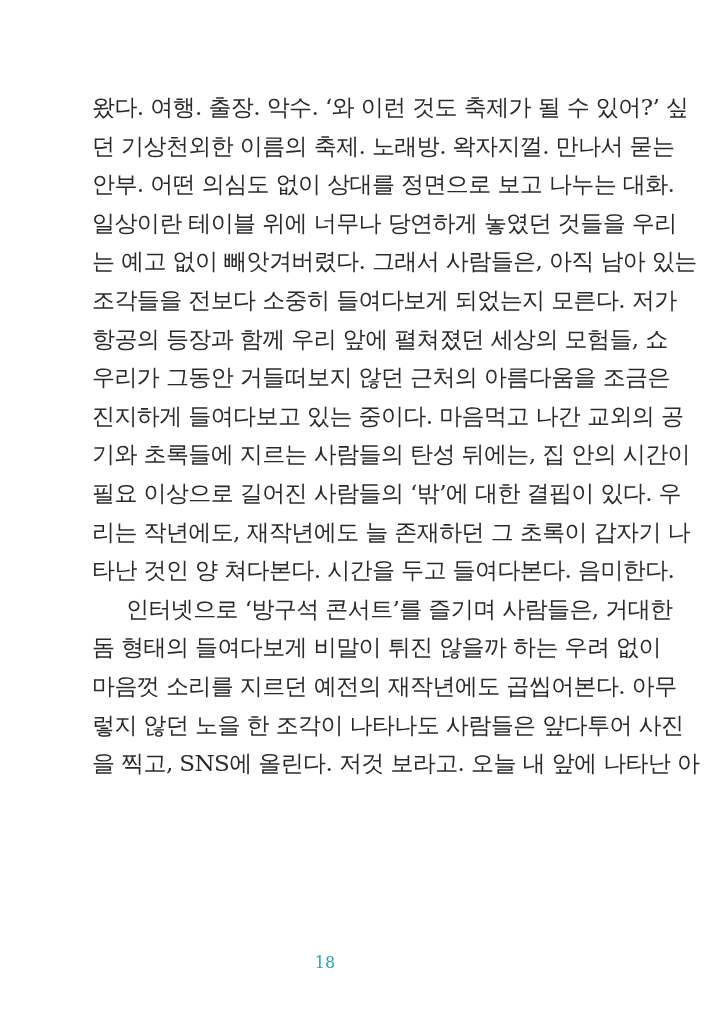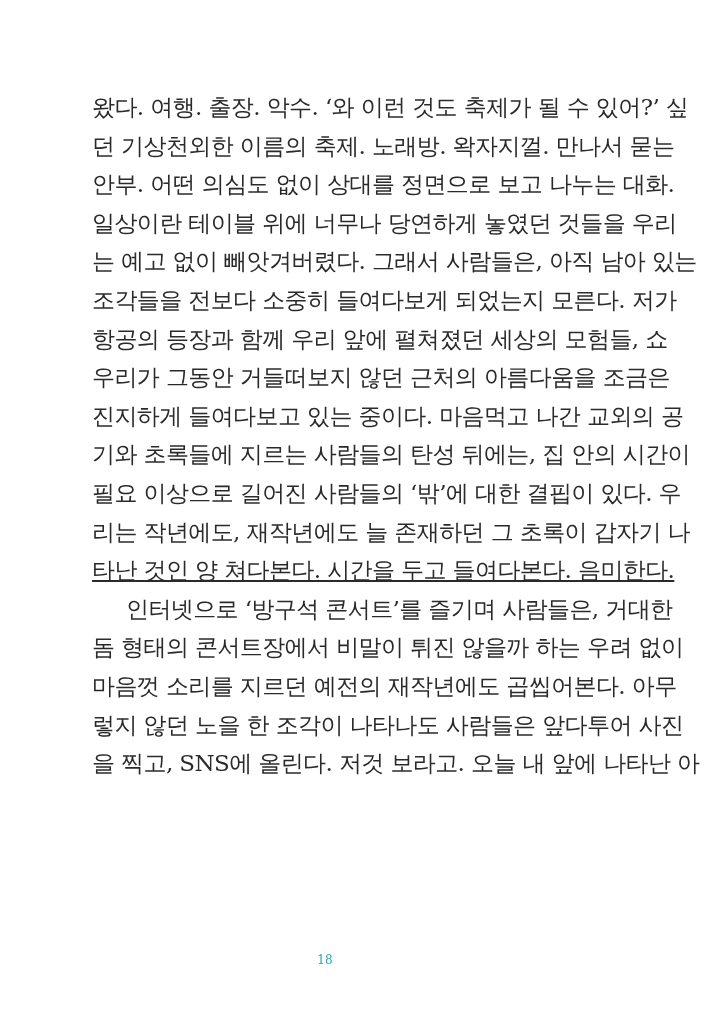--- a/index.html
+++ b/index.html
@@ -31,33 +31,32 @@
     }
     .line {
       height: 38.6px;
       line-height: 38.6px;
       white-space: nowrap;
       text-align: justify;
       text-align-last: justify;
     }
     .line.last {
       text-align-last: left;
-      text-decoration: underline;
     }
     .line.indent {
       padding-left: 34px;
     }
     .page-number {
       position: absolute;
       left: 0;
       width: 650px;
       top: 953px;
       text-align: center;
       font-family: "DejaVu Serif", "Liberation Serif", serif;
-      font-size: 12px;
+      font-size: 16px;
       color: #2aa6b4;
     }
   </style>
 </head>
 <body>
 
 <div class="page">
   <div class="body-text">
     <div>
       <div class="line">왔다. 여행. 출장. 악수. ‘와 이런 것도 축제가 될 수 있어?’ 싶</div>
@@ -69,20 +68,20 @@
       <div class="line">항공의 등장과 함께 우리 앞에 펼쳐졌던 세상의 모험들, 쇼</div>
       <div class="line">우리가 그동안 거들떠보지 않던 근처의 아름다움을 조금은</div>
       <div class="line">진지하게 들여다보고 있는 중이다. 마음먹고 나간 교외의 공</div>
       <div class="line">기와 초록들에 지르는 사람들의 탄성 뒤에는, 집 안의 시간이</div>
       <div class="line">필요 이상으로 길어진 사람들의 ‘밖’에 대한 결핍이 있다. 우</div>
       <div class="line">리는 작년에도, 재작년에도 늘 존재하던 그 초록이 갑자기 나</div>
       <div class="line last">타난 것인 양 쳐다본다. 시간을 두고 들여다본다. 음미한다.</div>
     </div>
     <div>
       <div class="line indent">인터넷으로 ‘방구석 콘서트’를 즐기며 사람들은, 거대한</div>
-      <div class="line">돔 형태의 콘서트장에서 비말이 튀진 않을까 하는 우려 없이</div>
+      <div class="line">돔 형태의 들여다보게 비말이 튀진 않을까 하는 우려 없이</div>
       <div class="line">마음껏 소리를 지르던 예전의 재작년에도 곱씹어본다. 아무</div>
       <div class="line">렇지 않던 노을 한 조각이 나타나도 사람들은 앞다투어 사진</div>
       <div class="line">을 찍고, SNS에 올린다. 저것 보라고. 오늘 내 앞에 나타난 아</div>
     </div>
   </div>
   <div class="page-number">18</div>
 </div>
 
 </body></html>

